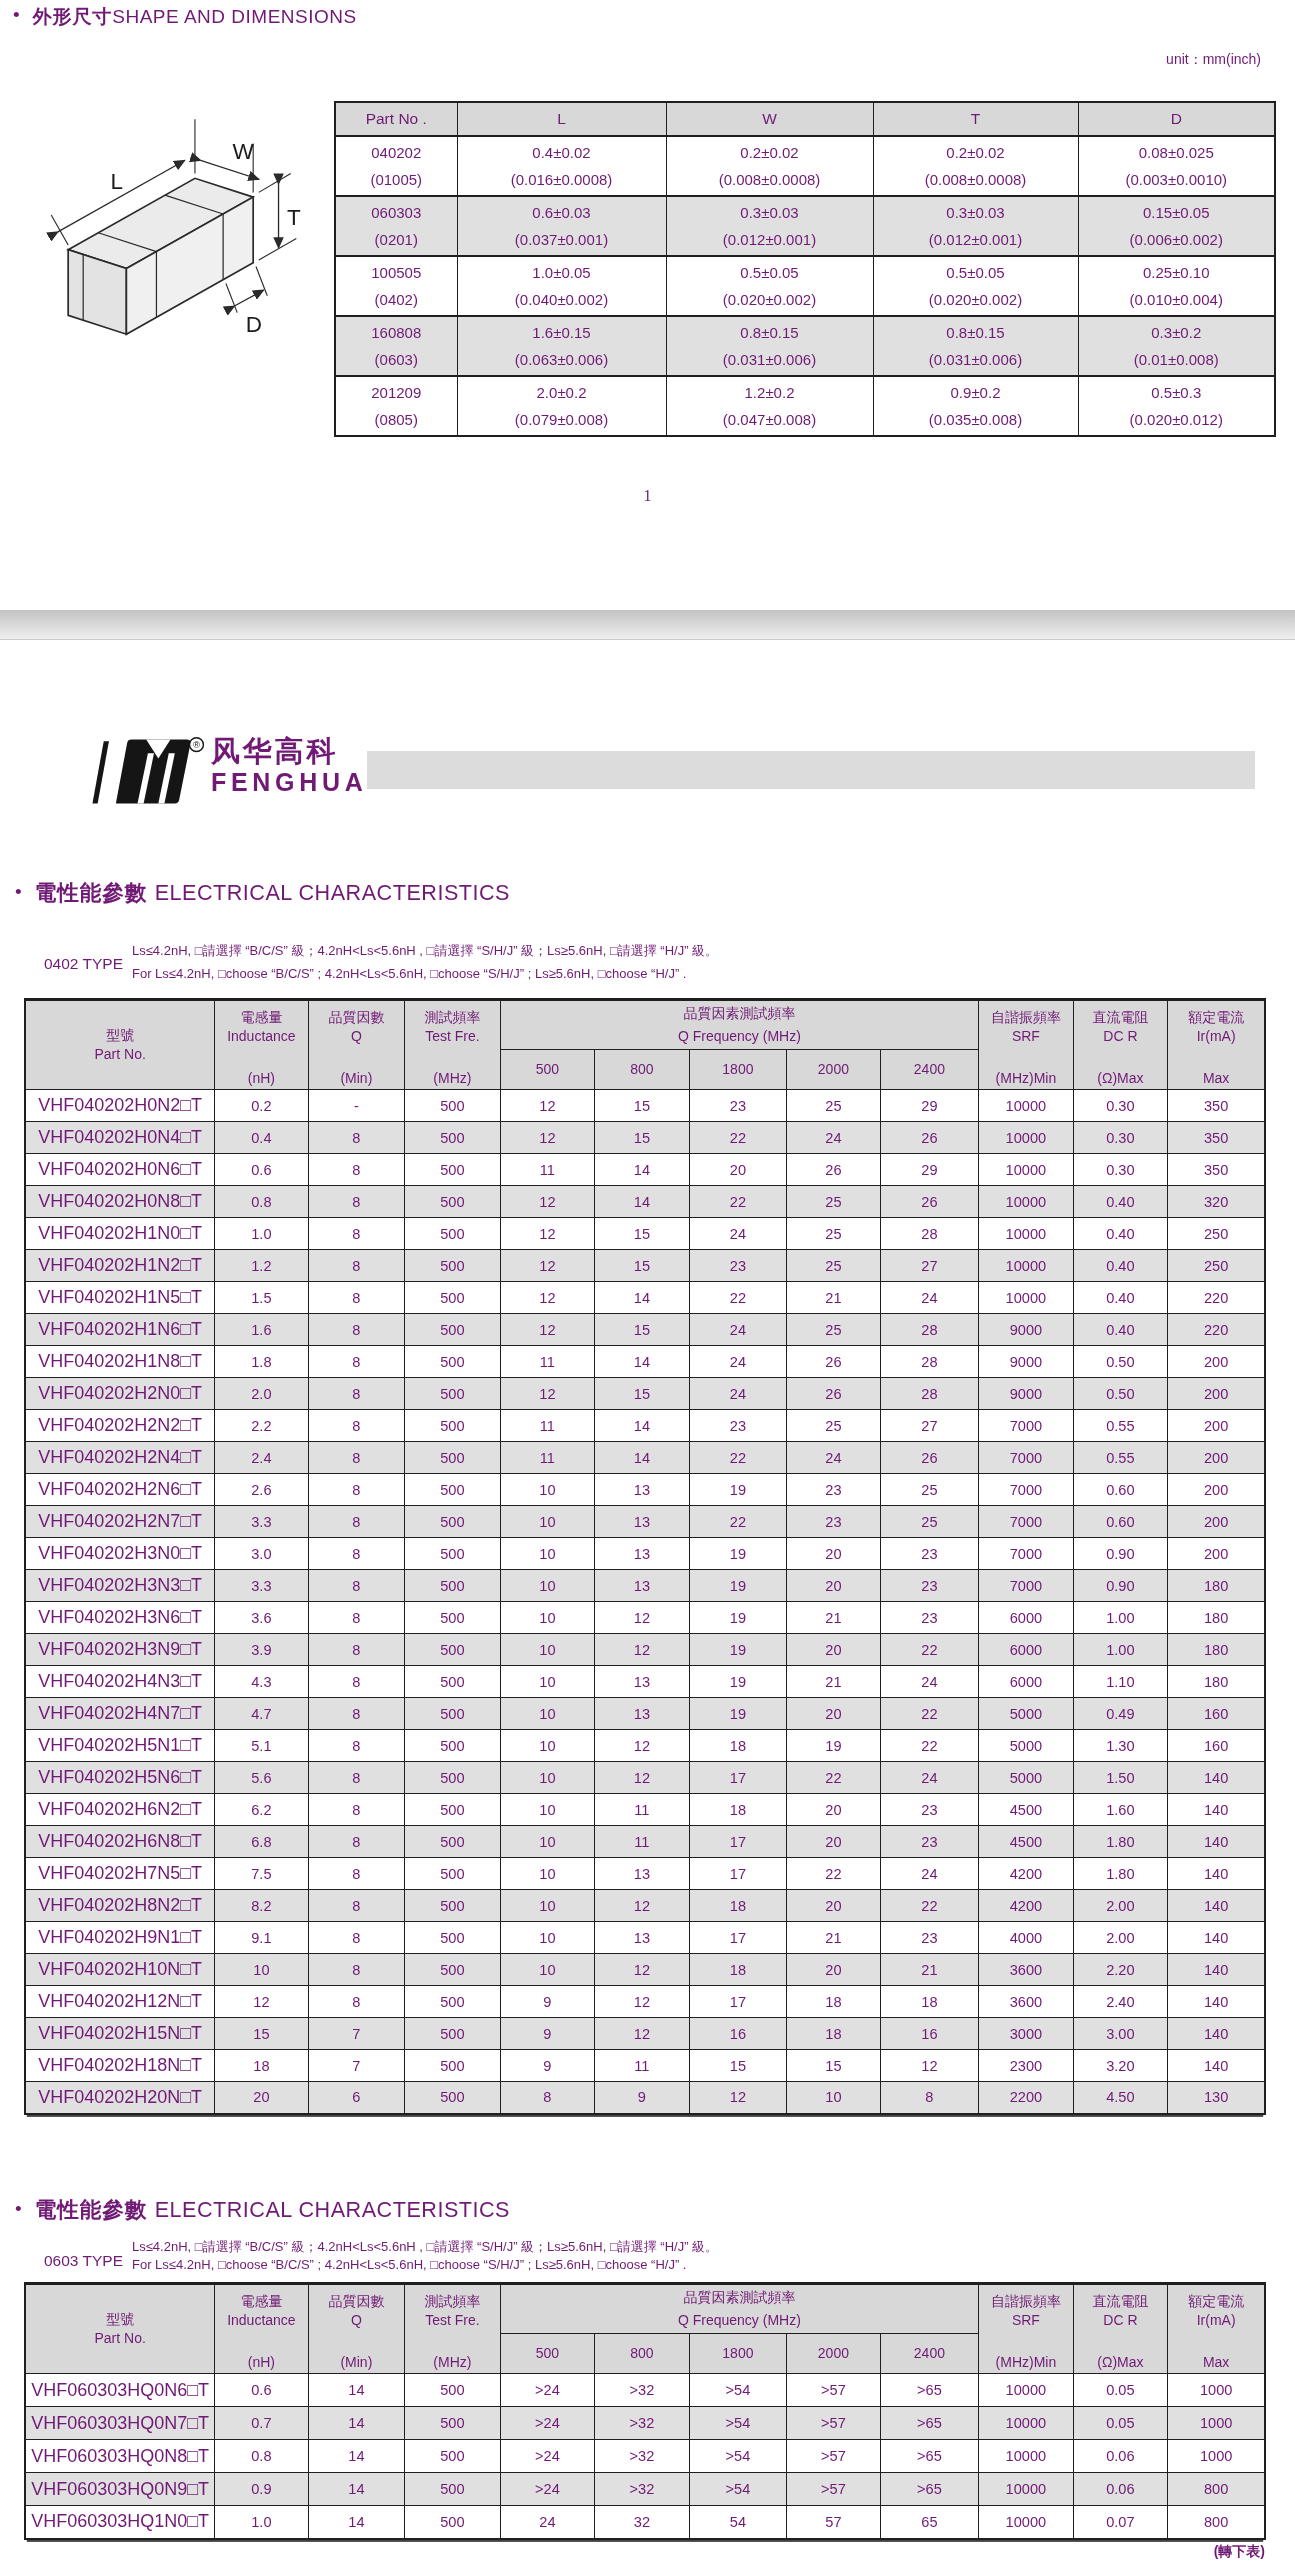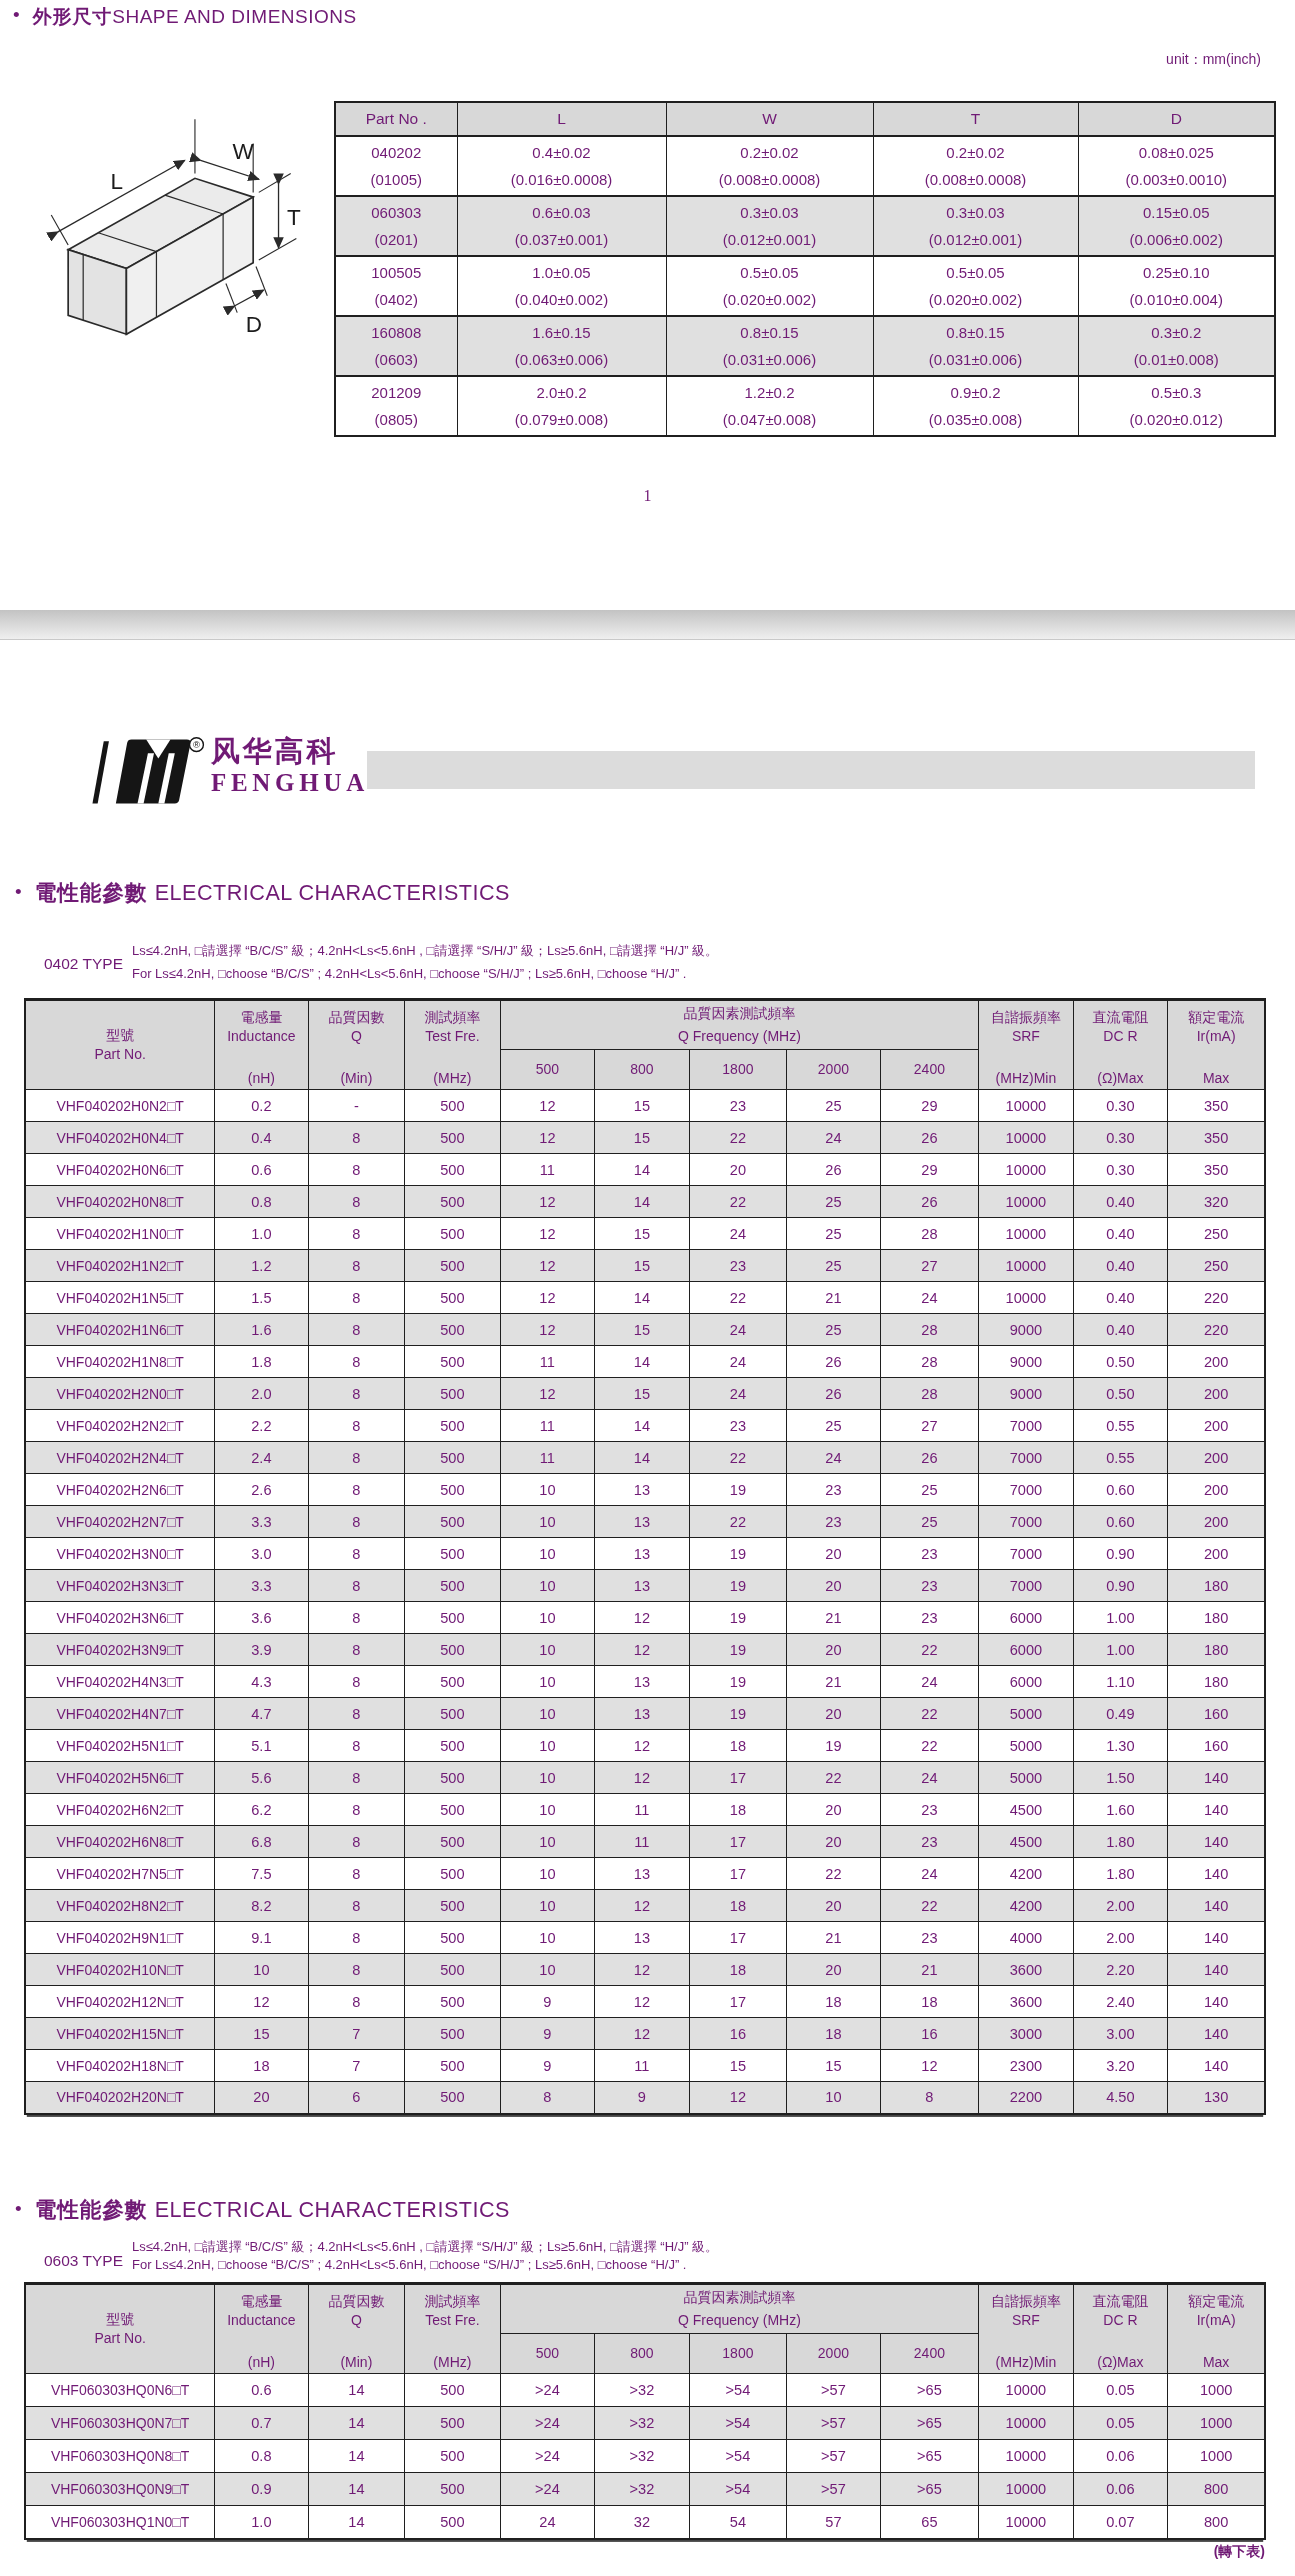--- a/index.html
+++ b/index.html
@@ -14,21 +14,21 @@
   .sec-title .zh { font-weight:bold; letter-spacing:0.9px; }
   .sec-title .en { font-weight:500; letter-spacing:0.5px; }
   .sec-title.gap .en { margin-left:7.5px; }
   .unit-label { position:absolute; top:51px; right:34px; font-size:14px; }
   .page-number { position:absolute; top:487px; left:0; width:100%; text-align:center;
     font-family:"Liberation Serif", serif; font-size:16px; }
   .page-sep { position:absolute; top:610px; left:0; width:100%; height:30px;
     background:linear-gradient(#c3c3c3, #efefef); border-bottom:0.9px solid #c9c9c9; }
   
   .logo-emblem { position:absolute; left:89px; top:734px; }
-  .logo-text { position:absolute; left:211px; top:737px; line-height:1;font-family:Liberation Serif, serif; }
+  .logo-text { position:absolute; left:211px; top:737px; line-height:1; }
   .logo-zh { font-size:29px; font-weight:bold; letter-spacing:2.8px; }
   .logo-en { font-size:25px; font-weight:600; letter-spacing:4.7px; margin-top:3.8px; }
   .logo-band { position:absolute; left:367px; top:751px; width:888px; height:38px; background:#dcdcdc; }
   
   .type-label { position:absolute; left:44px; font-size:15.5px; white-space:nowrap; }
   .note { position:absolute; left:132px; font-size:13px; white-space:nowrap; }
   .note div { height:23.5px; }
   .note.tight div { height:19px; }
   
   table { border-collapse:collapse; table-layout:fixed; position:absolute; background:#fff; }
@@ -43,21 +43,21 @@
   
   .elec { left:24.4px; top:0; width:1239px; border:2.4px solid #1f1f1f;
           border-top-width:3px; box-shadow:0 4.7px 0 -2.8px #444; font-size:14.6px; }
   .elec thead th { font-size:14px; line-height:19px; }
   .elec thead tr.t1 { height:50px; }
   .elec thead tr.t2 { height:40px; }
   .elec thead th.span3 { vertical-align:top; padding-top:6.6px; }
   .elec thead th.span3 .unit-line { margin-top:23px; }
   .elec thead th.qgroup div { line-height:22.6px; }
   .elec tbody td { height:32px; border-top-width:1.9px; border-bottom-width:1.9px; }
-  .elec tbody td.partno { font-size:14px; }
+  .elec tbody td.partno { font-size:18px; }
   .elec-0402 { top:998px; }
   .elec-0603 { top:2282px; }
   .elec-0603 tbody td { height:33px; }
   .continued { position:absolute; top:2543px; right:30px; font-size:14px; font-weight:600; }
   
   #dims-title { left:13px; top:3.8px; font-size:19px; }
   #elec1-title { left:15px; top:878px; }
   #elec2-title { left:15px; top:2195px; }
   #type1 { top:955px; } #note1 { top:942px; }
   #type2 { top:2252px; } #note2 { top:2238px; }

